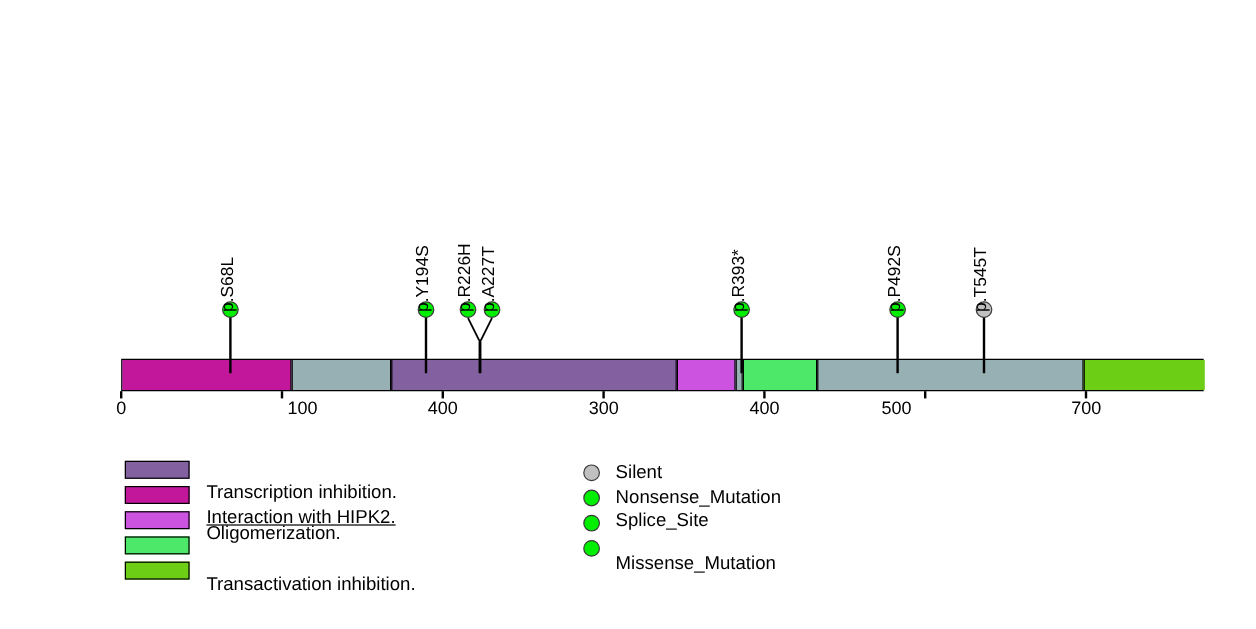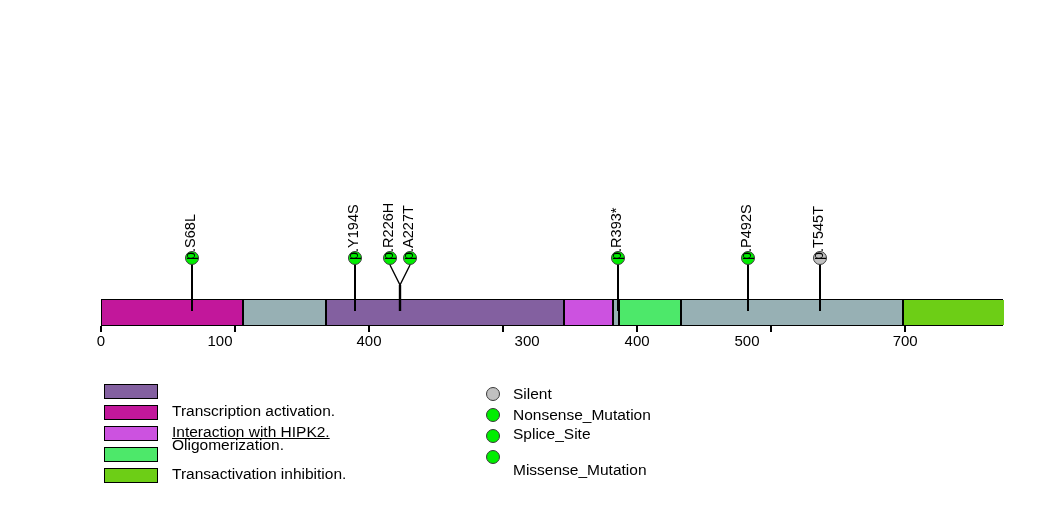--- a/index.html
+++ b/index.html
@@ -155,43 +155,43 @@
         <div class="lolli-stem" style="top: 264px; height: 47px;"></div>
         <div class="lolli-head" title="p.T545T" style="top: 251px; background: rgb(192, 192, 192);"></div>
         <div class="lolli-label" style="top: 244px;">p.T545T</div>
       </div>
     </div>
 
   <div id="axis">
       <div class="tick" style="left: 100.25px;"></div>
       <div class="tick-label" style="left: 101px;">0</div>
       <div class="tick" style="left: 234.277px;"></div>
-      <div class="tick-label" style="left: 220px;">100</div>
+      <div class="tick-label" style="left: 252px;">100</div>
       <div class="tick" style="left: 368.303px;"></div>
       <div class="tick-label" style="left: 369.053px;">400</div>
       <div class="tick" style="left: 502.33px;"></div>
-      <div class="tick-label" style="left: 503.08px; margin-left: 24px;">300</div>
+      <div class="tick-label" style="left: 503.08px;">300</div>
       <div class="tick" style="left: 636.357px;"></div>
       <div class="tick-label" style="left: 637.107px;">400</div>
       <div class="tick" style="left: 770.384px;"></div>
       <div class="tick-label" style="left: 747px;">500</div>
       <div class="tick" style="left: 904.41px;"></div>
       <div class="tick-label" style="left: 905.16px;">700</div>
     </div>
 
   <div id="legend-domains">
       <div class="dom-swatch" style="top: 0px; background: rgb(131, 96, 160);"></div>
       <div class="dom-swatch" style="top: 21px; background: rgb(194, 23, 155);"></div>
       <div class="dom-swatch" style="top: 42px; background: rgb(204, 82, 224);"></div>
       <div class="dom-swatch" style="top: 63px; background: rgb(77, 232, 106);"></div>
       <div class="dom-swatch" style="top: 84px; background: rgb(109, 206, 22);"></div>
-      <div class="dom-label" style="top: 18px;">Transcription activation.</div>
+      <div class="dom-label" style="top: 18px;">Transcription inhibition.</div>
       <div class="dom-label" style="top: 39px; text-decoration: underline;">Interaction with HIPK2.</div>
       <div class="dom-label" style="top: 52px;">Oligomerization.</div>
-      <div class="dom-label" style="top: 81px;">Transactivation inhibition.</div>
+      <div class="dom-label" style="top: 95px;">Transactivation inhibition.</div>
     </div>
 
   <div id="legend-mutations">
       <div class="mut-dot" style="top: 2px; background: rgb(192, 192, 192);"></div>
       <div class="mut-label" style="top: 0px;">Silent</div>
       <div class="mut-dot" style="top: 23px; background: rgb(0, 238, 0);"></div>
       <div class="mut-label" style="top: 21px;">Nonsense_Mutation</div>
       <div class="mut-dot" style="top: 44px; background: rgb(0, 238, 0);"></div>
       <div class="mut-label" style="top: 40px;">Splice_Site</div>
       <div class="mut-dot" style="top: 65px; background: rgb(0, 238, 0);"></div>

